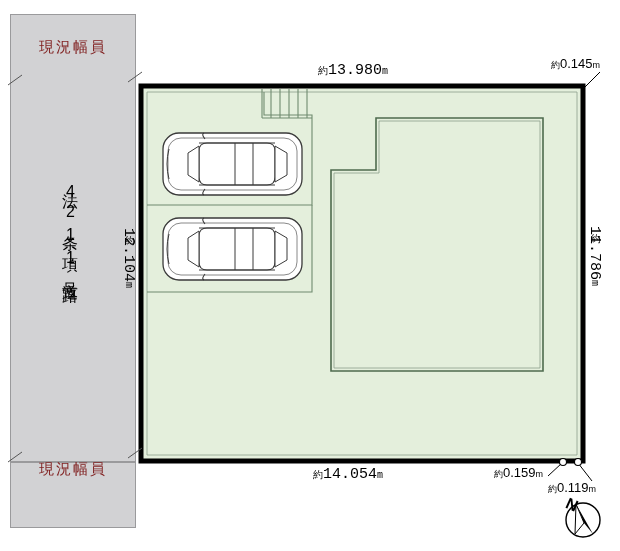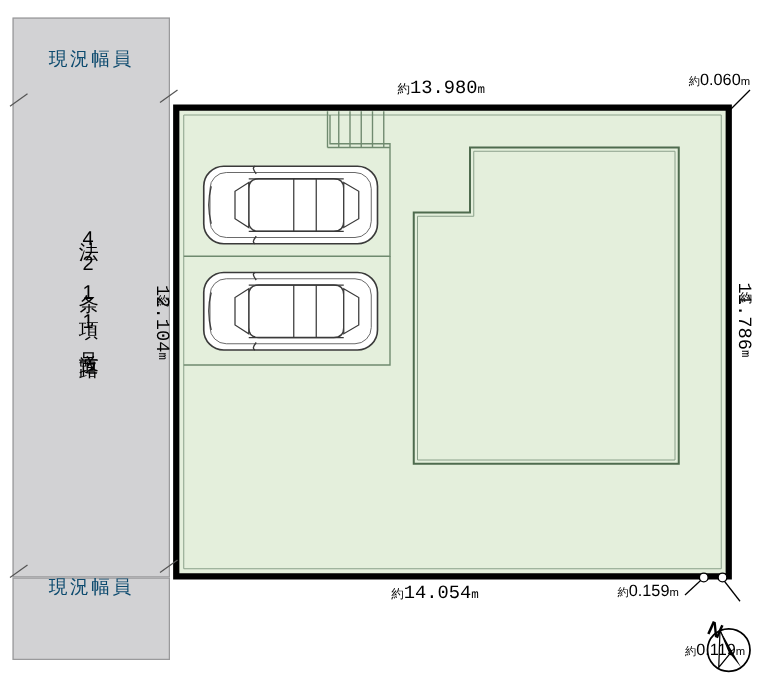--- a/index.html
+++ b/index.html
@@ -66,21 +66,21 @@
     font-size: 16px;
     letter-spacing: 3px;
     line-height: 1.0;
     color: #000;
   }
 
   .road-cap {
     position: absolute;
     text-align: center;
     width: 120px;
-    color: #0c4a6e;
+    color: #7f1d1d;
   }
   .road-cap .t1 {
     font-size: 15px;
     letter-spacing: 2px;
     display: block;
   }
   .road-cap .t2 {
     font-size: 15px;
     display: block;
     margin-top: 3px;
@@ -193,29 +193,29 @@
 
     <g transform="translate(583,520)">
       <circle cx="0" cy="0" r="17" fill="#ffffff" stroke="#000" stroke-width="1.4"></circle>
       <path d="M-7,-16 L10,14 L1,3 Z" fill="#000000"></path>
       <path d="M-7,-16 L-8,14 L1,3 Z" fill="#ffffff" stroke="#000" stroke-width="1"></path>
     </g>
   </svg>
 
   <div class="lbl lbl-dim" style="left:318px; top:62px;"><span class="pfx">約</span><span class="num">13.980</span><span class="unit">m</span></div>
 
-  <div class="lbl lbl-small" style="left:551px; top:57px;"><span class="pfx">約</span><span class="num">0.060</span><span class="unit">m</span></div>
+  <div class="lbl lbl-small" style="left:551px; top:57px;"><span class="pfx">約</span><span class="num">0.145</span><span class="unit">m</span></div>
 
   <div class="lbl lbl-dim vert-rot" style="left:586px; top:226px;"><span class="pfx">約</span><span class="num">11.786</span><span class="unit">m</span></div>
 
   <div class="lbl lbl-dim vert-rot" style="left:120px; top:228px;"><span class="pfx">約</span><span class="num">12.104</span><span class="unit">m</span></div>
 
   <div class="lbl lbl-dim" style="left:313px; top:466px;text-align:right;"><span class="pfx">約</span><span class="num">14.054</span><span class="unit">m</span></div>
 
   <div class="lbl lbl-small" style="left:494px; top:466px;"><span class="pfx">約</span><span class="num">0.159</span><span class="unit">m</span></div>
 
-  <div class="lbl lbl-small" style="left:548px; top:481px;margin-top:32px;"><span class="pfx">約</span><span class="num">0.119</span><span class="unit">m</span></div>
+  <div class="lbl lbl-small" style="left:548px; top:481px;"><span class="pfx">約</span><span class="num">0.119</span><span class="unit">m</span></div>
 
   <div class="compass" style="left:566px; top:496px;">
     <span class="n-letter">N</span>
   </div>
 
 </div>
 
 </body></html>

